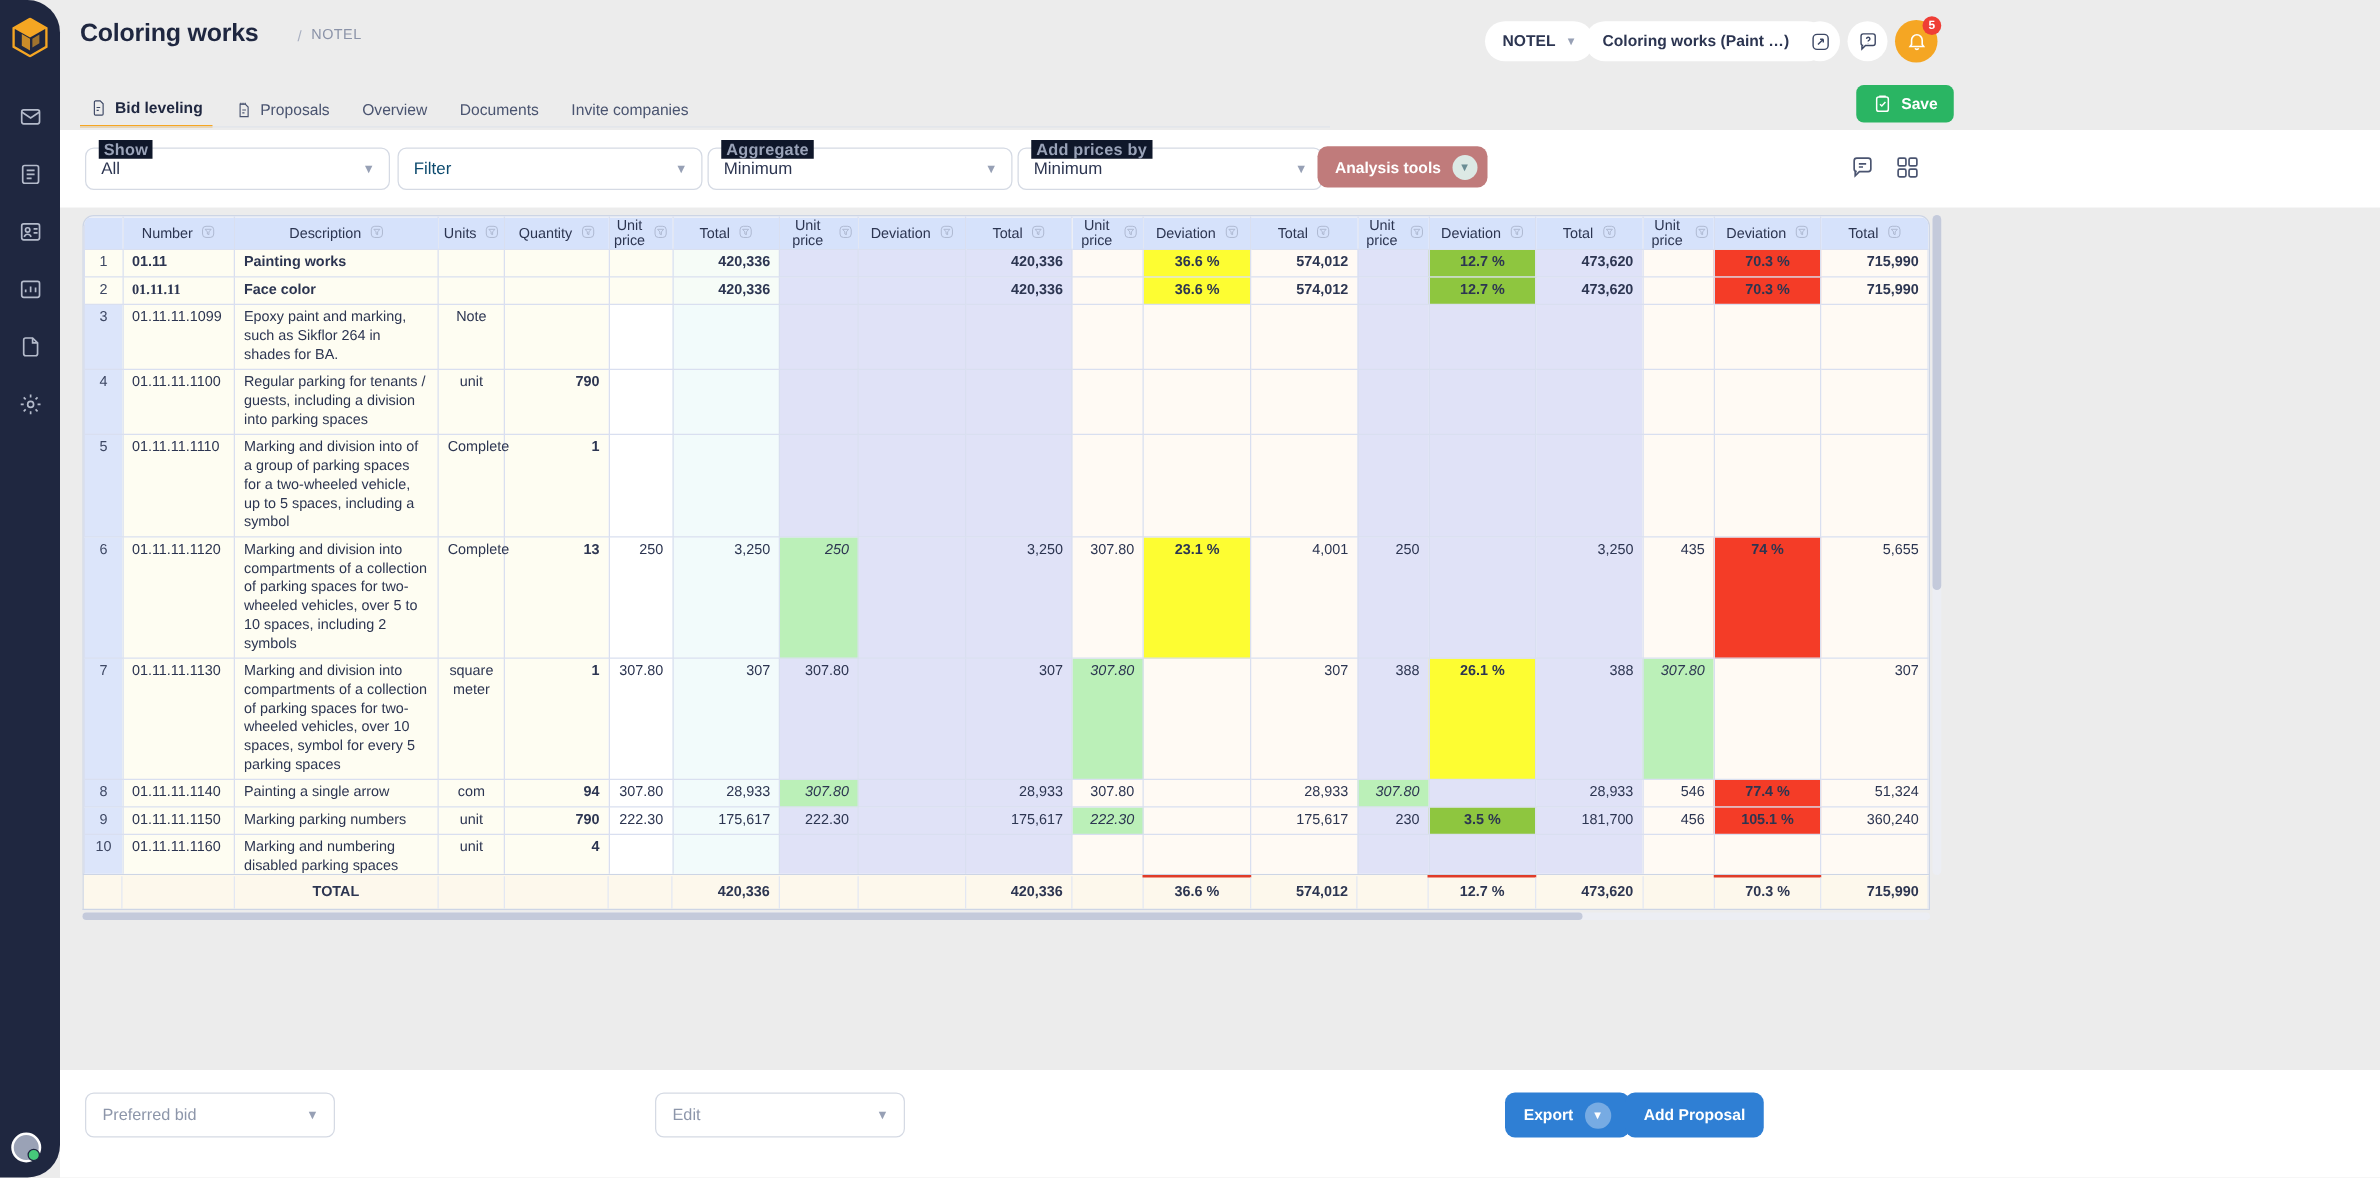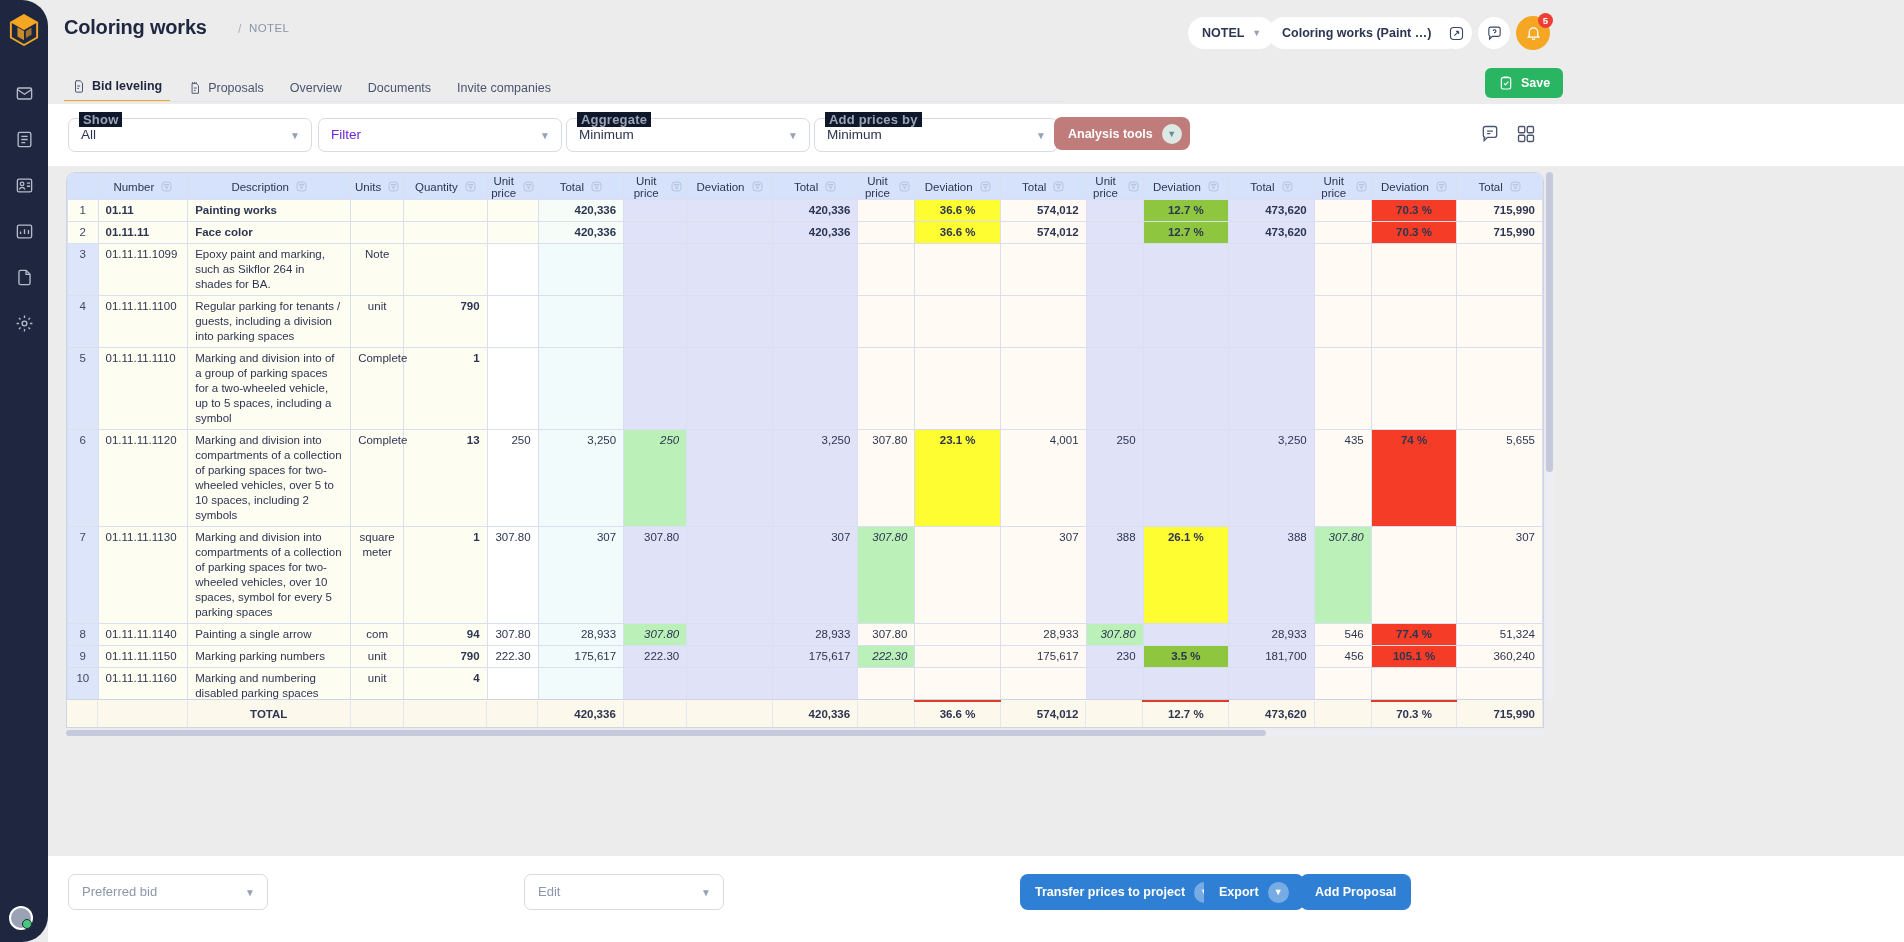--- a/index.html
+++ b/index.html
@@ -42,21 +42,21 @@
   #tabs{position:absolute;left:64px;top:74px;width:1000px;height:28px;display:flex;gap:10px;align-items:flex-end;}
   .tab{display:flex;align-items:center;gap:6px;font-size:12.5px;color:#4a5470;padding:0 8px 7px 8px;cursor:pointer;white-space:nowrap;}
   .tab.active{color:#1f2740;font-weight:bold;border-bottom:2.5px solid #f5a623;}
   #tabline{position:absolute;left:64px;top:101px;width:1000px;height:1px;background:#dfe3ea;}
 
   
   #filterbar{position:absolute;left:48px;top:104px;right:0;height:62px;background:#fff;}
   .fld{position:absolute;top:14px;height:34px;border:1px solid #d5dae4;border-radius:7px;background:#fff;cursor:pointer;}
   .fld .lbl{position:absolute;left:10px;top:-7px;background:#0f172a;padding:0 4px;font-size:13px;font-weight:bold;color:#9aa3b8;letter-spacing:.2px;}
   .fld .val{position:absolute;left:12px;top:8px;font-size:13.5px;color:#2c3551;}
-  .fld .val.ph{color:#6d28d9;}
+  .fld .val.ph{color:#0c4a6e;}
   .fld .cv{position:absolute;right:11px;top:11px;color:#97a0b5;font-size:10px;}
   #f-show{left:20px;width:244px;}
   #f-filter{left:270px;width:244px;}
   #f-agg{left:518px;width:244px;}
   #f-add{left:766px;width:244px;}
   #btn-analysis{position:absolute;left:1006px;top:13px;height:33px;background:#c07b7b;border-radius:8px;display:flex;
         align-items:center;gap:9px;padding:0 8px 0 14px;color:#fff;font-size:12.5px;font-weight:bold;cursor:pointer;}
   #btn-analysis .cc{width:20px;height:20px;border-radius:50%;background:#dce9e5;color:#6a8d95;display:flex;
         align-items:center;justify-content:center;font-size:9px;}
   #ic-chat{position:absolute;left:1432px;top:20px;cursor:pointer;}
@@ -508,21 +508,21 @@
           <td class="cg-sch num b" style="height: 17px;">574,012</td>
           <td class="cg-pol num b" style="height: 17px;"></td>
           <td class="cg-pol hl-green ctr b" style="height: 17px;">12.7 %</td>
           <td class="cg-pol num b" style="height: 17px;">473,620</td>
           <td class="cg-man num b" style="height: 17px;"></td>
           <td class="cg-man hl-red ctr b" style="height: 17px;">70.3 %</td>
           <td class="cg-man num b" style="height: 17px;">715,990</td>
         </tr>
         <tr class="head-row">
           <td class="rn" style="height: 17px;">2</td>
-          <td class="cg-boq b" style="height: 17px;">01.11.11</td>
+          <td class="cg-boq b" style="height: 17px; font-family: Liberation Serif, serif;">01.11.11</td>
           <td class="cg-boq b" style="height: 17px;">Face color</td>
           <td class="cg-boq ctr" style="height: 17px;"></td>
           <td class="cg-boq num b b" style="height: 17px;"></td>
           <td class="cg-min-u num b" style="height: 17px;"></td>
           <td class="cg-min-t num b" style="height: 17px;">420,336</td>
           <td class="cg-ldd num b" style="height: 17px;"></td>
           <td class="cg-ldd ctr b" style="height: 17px;"></td>
           <td class="cg-ldd num b" style="height: 17px;">420,336</td>
           <td class="cg-sch num b" style="height: 17px;"></td>
           <td class="cg-sch hl-yellow ctr b" style="height: 17px;">36.6 %</td>
@@ -765,24 +765,20 @@
 
 <div id="bottom">
   <div class="bfld" id="b-pref">
     <span class="v">Preferred bid</span>
     <span class="cv">▼</span>
   </div>
   <div class="bfld" id="b-edit">
     <span class="v">Edit</span>
     <span class="cv">▼</span>
   </div>
-  <div class="bbtn" id="bb-transfer">
-    <span>Transfer prices to project</span>
-    <span class="cc">▼</span>
-  </div>
   <div class="bbtn" id="bb-export">
     <span>Export</span>
     <span class="cc">▼</span>
   </div>
   <div class="bbtn" id="bb-add">
     <span>Add Proposal</span>
   </div>
 </div>
 
 </body></html>

